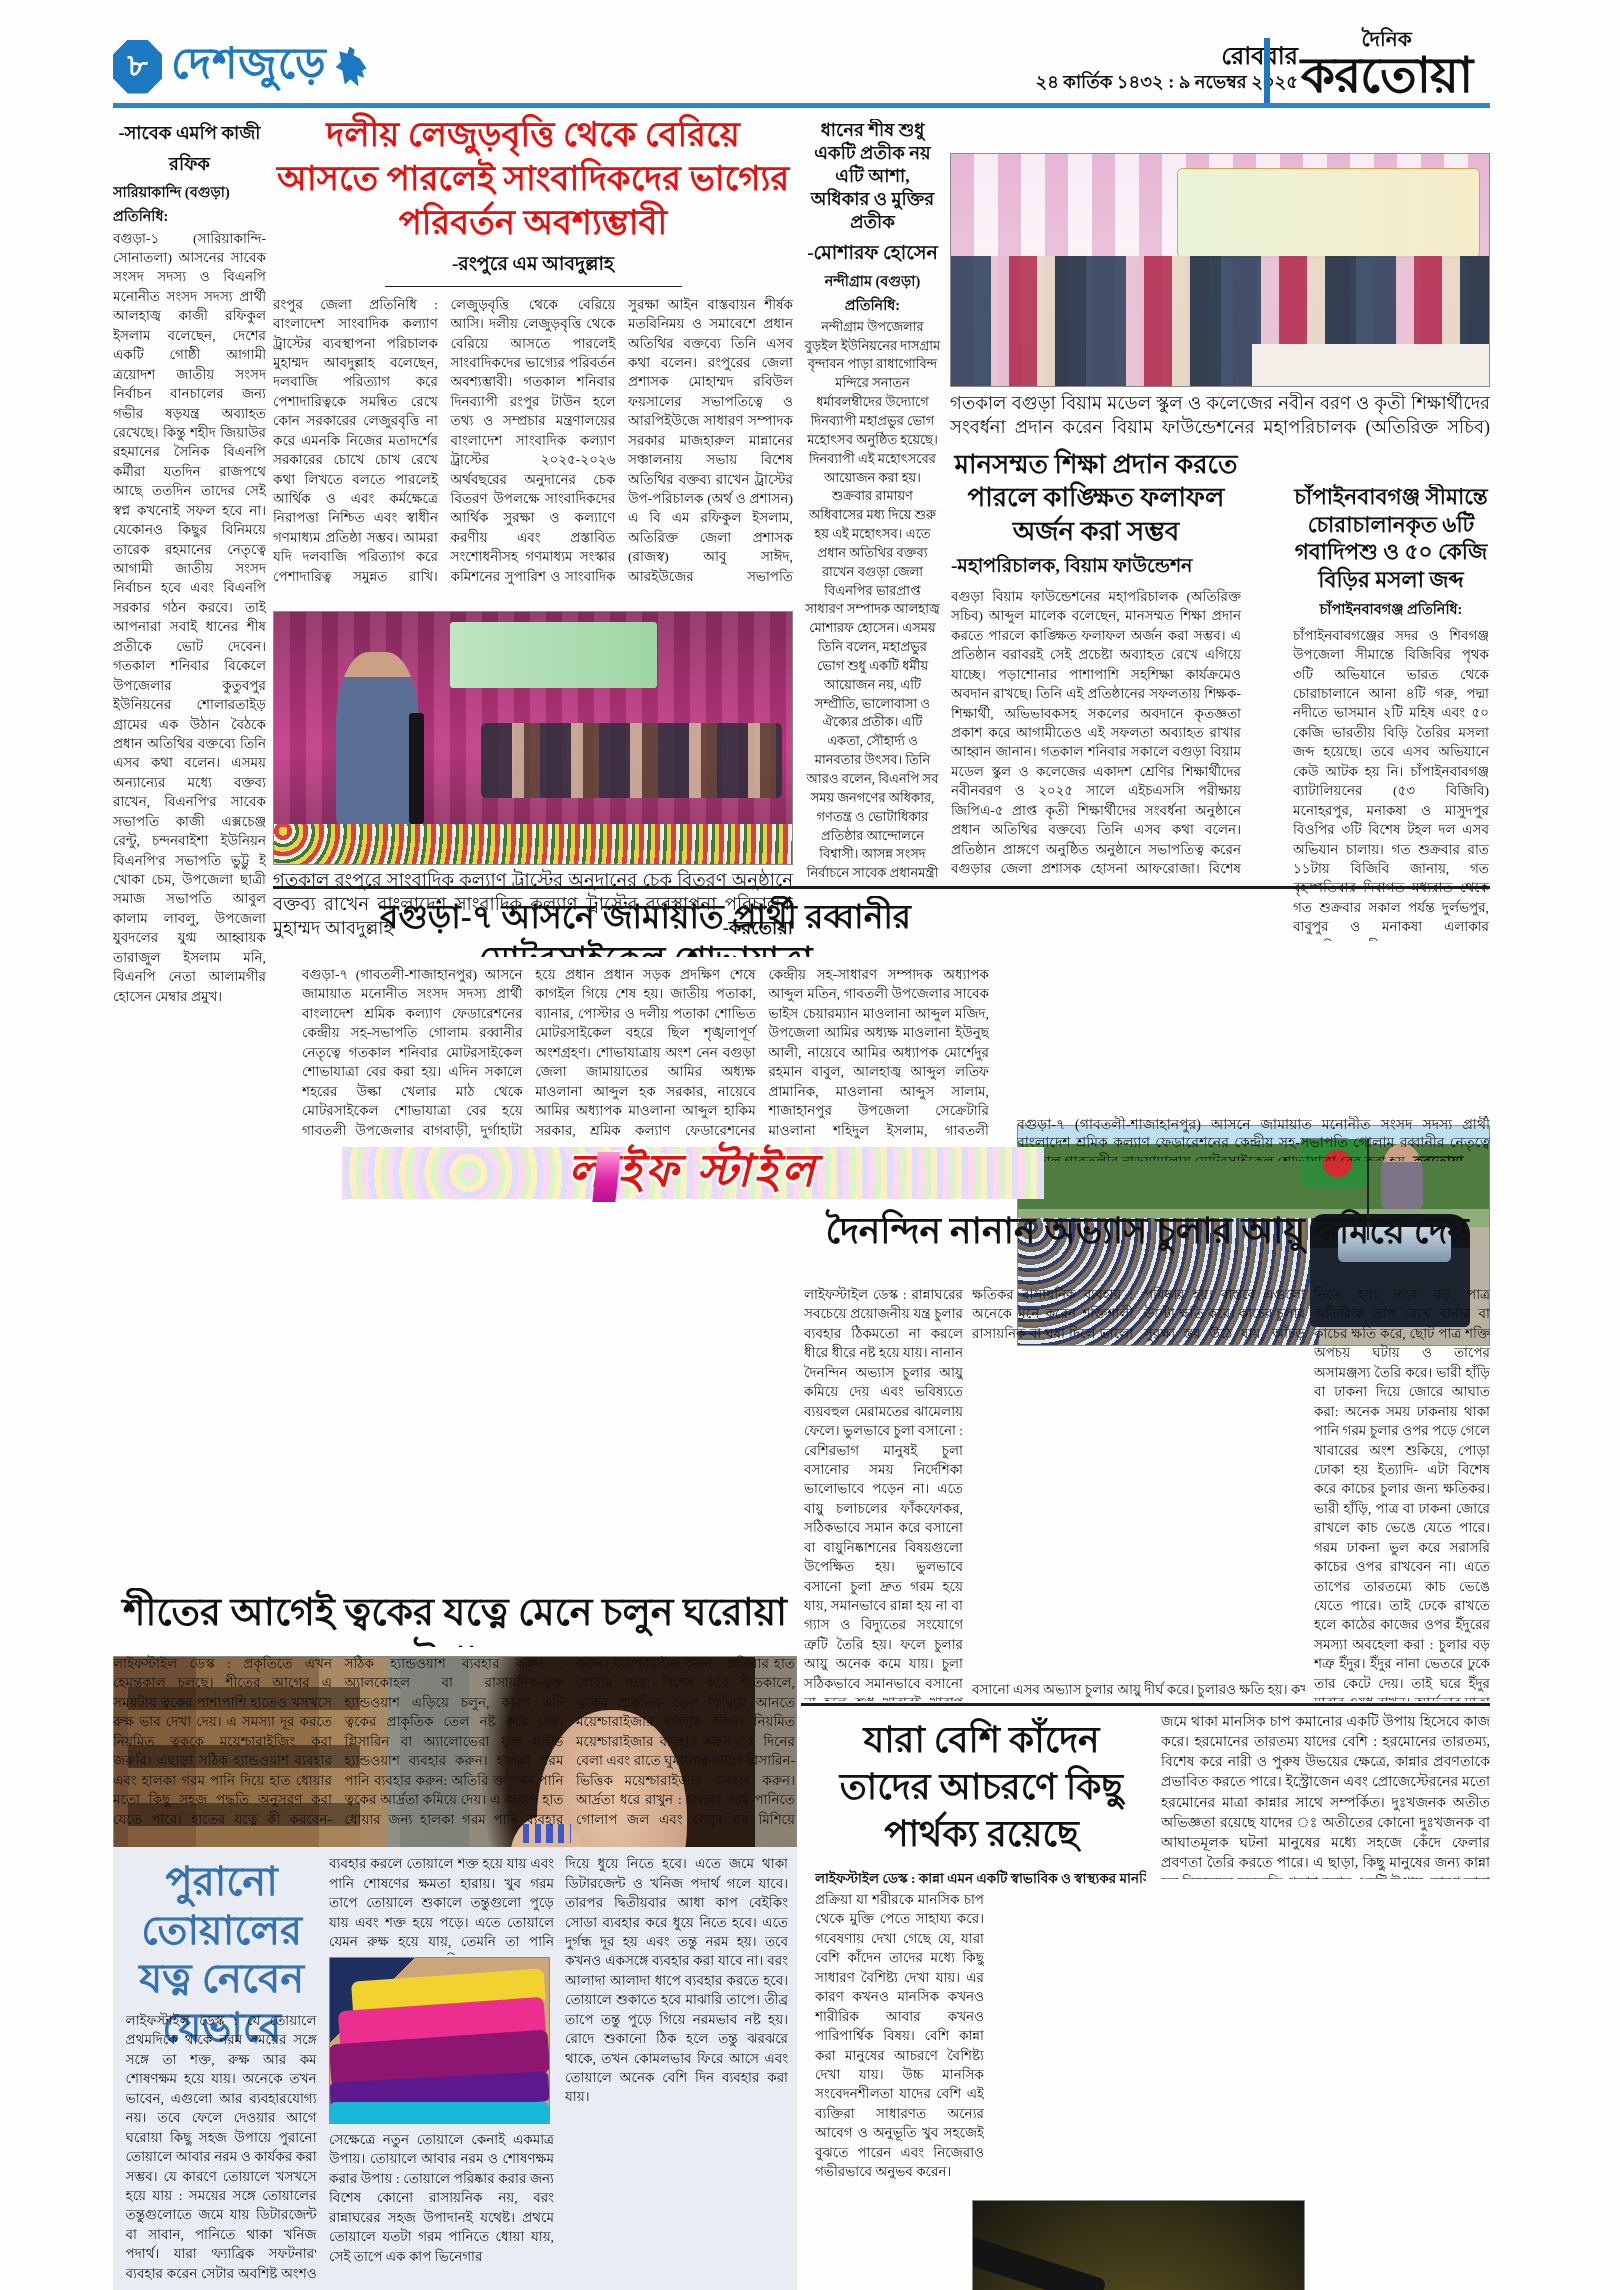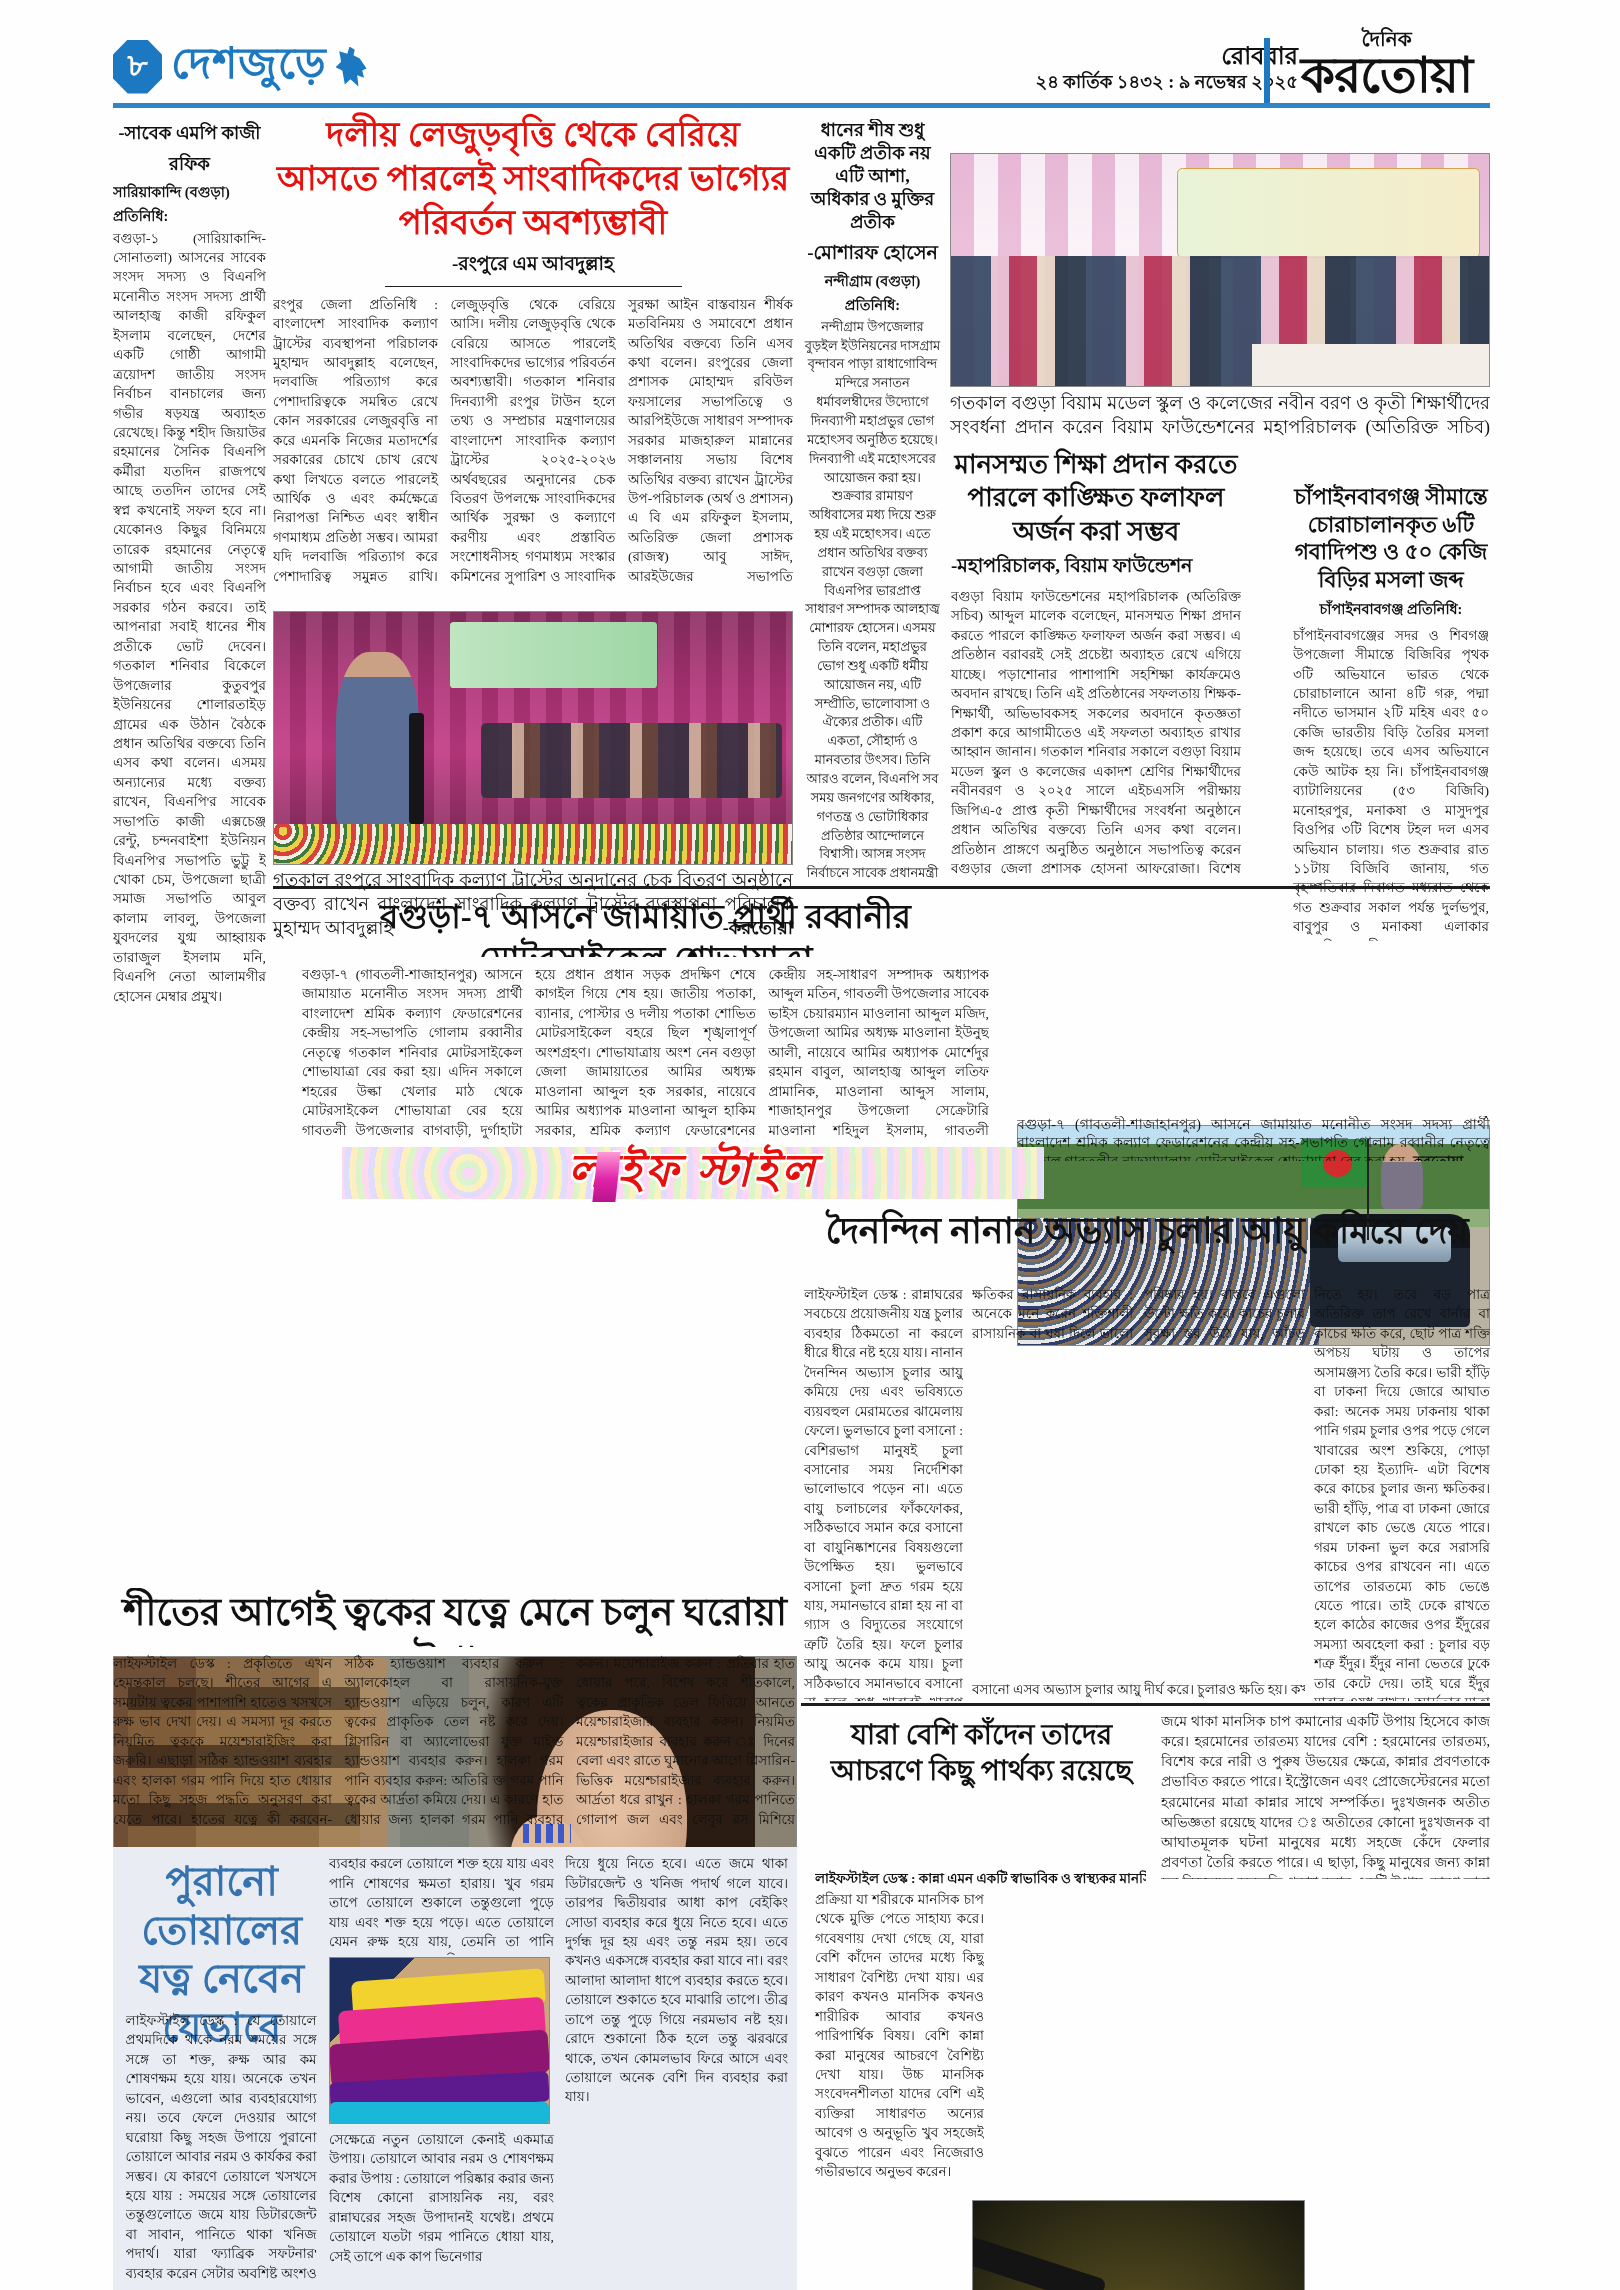--- a/index.html
+++ b/index.html
@@ -229,19 +229,19 @@
       <div class="t2"></div>
       <div class="t3"></div>
       <div class="t4"></div>
       <div class="t5"></div>
     </div>
     <div class="abs body-t clip" style="left:216px;top:283px;width:225px;height:153px;">সেক্ষেত্রে নতুন তোয়ালে কেনাই একমাত্র উপায়। তোয়ালে আবার নরম ও শোষণক্ষম করার উপায় : তোয়ালে পরিষ্কার করার জন্য বিশেষ কোনো রাসায়নিক নয়, বরং রান্নাঘরের সহজ উপাদানই যথেষ্ট। প্রথমে তোয়ালে যতটা গরম পানিতে ধোয়া যায়, সেই তাপে এক কাপ ভিনেগার</div>
     <div class="abs body-t clip" style="left:452px;top:7.2px;width:223px;height:428px;">দিয়ে ধুয়ে নিতে হবে। এতে জমে থাকা ডিটারজেন্ট ও খনিজ পদার্থ গলে যাবে। তারপর দ্বিতীয়বার আধা কাপ বেইকিং সোডা ব্যবহার করে ধুয়ে নিতে হবে। এতে দুর্গন্ধ দূর হয় এবং তন্তু নরম হয়। তবে কখনও একসঙ্গে ব্যবহার করা যাবে না। বরং আলাদা আলাদা ধাপে ব্যবহার করতে হবে। তোয়ালে শুকাতে হবে মাঝারি তাপে। তীব্র তাপে তন্তু পুড়ে গিয়ে নরমভাব নষ্ট হয়। রোদে শুকানো ঠিক হলে তন্তু ঝরঝরে থাকে, তখন কোমলভাব ফিরে আসে এবং তোয়ালে অনেক বেশি দিন ব্যবহার করা যায়।</div>
   </div>
 
   <div class="abs rule" style="left:801px;top:1703px;width:689px;height:2.7px;"></div>
-  <div class="abs hl clip" style="left:815px;top:1717px;width:333px;height:149px;font-size:28px;line-height:1.3;text-align:center;">যারা বেশি কাঁদেন তাদের আচরণে কিছু পার্থক্য রয়েছে</div>
+  <div class="abs hl clip" style="left:815px;top:1717px;width:333px;height:149px;font-size:36px;line-height:1.3;text-align:center;">যারা বেশি কাঁদেন তাদের আচরণে কিছু পার্থক্য রয়েছে</div>
   <div class="abs body-t clip" style="left:1161px;top:1712px;width:329px;height:167px;font-size:14px;">জমে থাকা মানসিক চাপ কমানোর একটি উপায় হিসেবে কাজ করে। হরমোনের তারতম্য যাদের বেশি : হরমোনের তারতম্য, বিশেষ করে নারী ও পুরুষ উভয়ের ক্ষেত্রে, কান্নার প্রবণতাকে প্রভাবিত করতে পারে। ইস্ট্রোজেন এবং প্রোজেস্টেরনের মতো হরমোনের মাত্রা কান্নার সাথে সম্পর্কিত। দুঃখজনক অতীত অভিজ্ঞতা রয়েছে যাদের ঃ অতীতের কোনো দুঃখজনক বা আঘাতমূলক ঘটনা মানুষের মধ্যে সহজে কেঁদে ফেলার প্রবণতা তৈরি করতে পারে। এ ছাড়া, কিছু মানুষের জন্য কান্না হল নিজেদের অনুভূতি প্রকাশ করার একটি উপায়, কারণ তারা হয়তো কথা বলে তা প্রকাশ করতে স্বাচ্ছন্দ্যবোধ করেন না। উল্লেখ্য, যদি অতিরিক্ত কান্না দৈনন্দিন জীবনকে প্রভাবিত করে বা বিষন্নতার লক্ষণ হিসেবে দেখা দেয়, তাহলে একজন মানসিক স্বাস্থ্য বিশেষজ্ঞের পরামর্শ নেওয়া উচিত। ছবি: সংগৃহীত</div>
   <div class="abs body-t clip" style="left:815px;top:1869px;width:331px;height:20px;white-space:nowrap;font-weight:700;">লাইফস্টাইল ডেস্ক : কান্না এমন একটি স্বাভাবিক ও স্বাস্থ্যকর মানসিক</div>
   <div class="abs body-t clip" style="left:815px;top:1890px;width:169px;height:322px;">প্রক্রিয়া যা শরীরকে মানসিক চাপ থেকে মুক্তি পেতে সাহায্য করে। গবেষণায় দেখা গেছে যে, যারা বেশি কাঁদেন তাদের মধ্যে কিছু সাধারণ বৈশিষ্ট্য দেখা যায়। এর কারণ কখনও মানসিক কখনও শারীরিক আবার কখনও পারিপার্শ্বিক বিষয়। বেশি কান্না করা মানুষের আচরণে বৈশিষ্ট্য দেখা যায়। উচ্চ মানসিক সংবেদনশীলতা যাদের বেশি এই ব্যক্তিরা সাধারণত অন্যের আবেগ ও অনুভূতি খুব সহজেই বুঝতে পারেন এবং নিজেরাও গভীরভাবে অনুভব করেন।</div>
 
 </div>
 
 
 </body></html>

